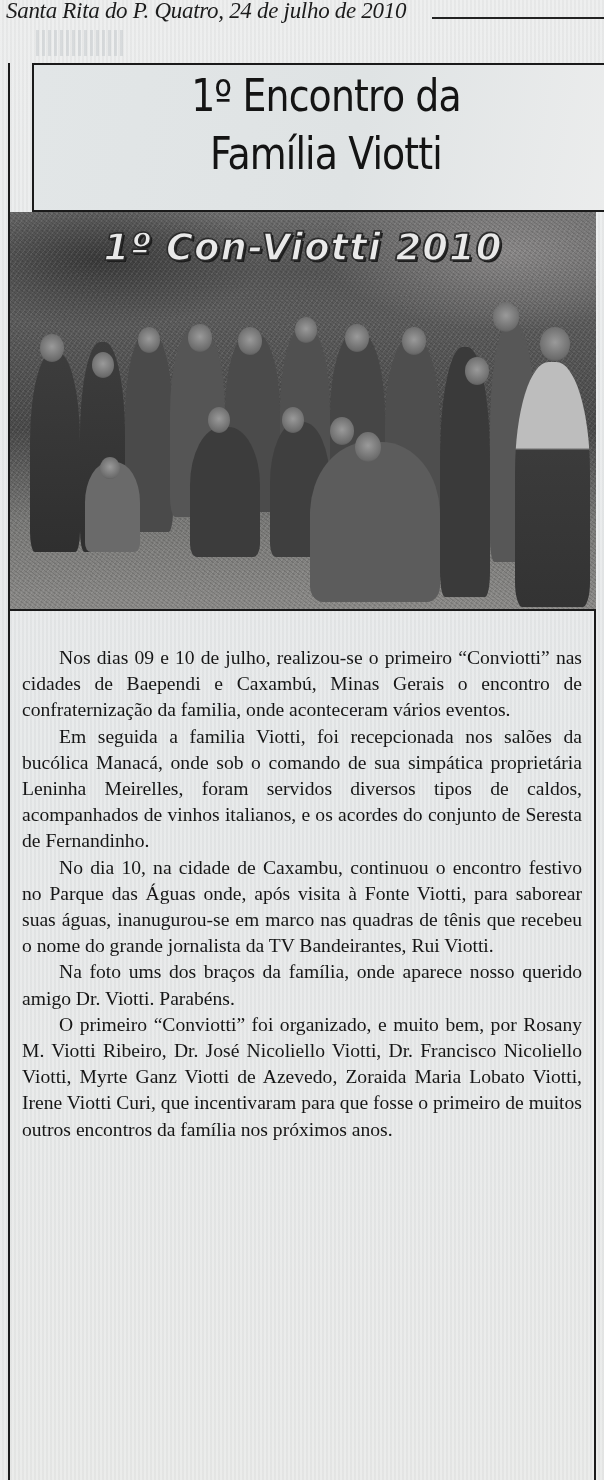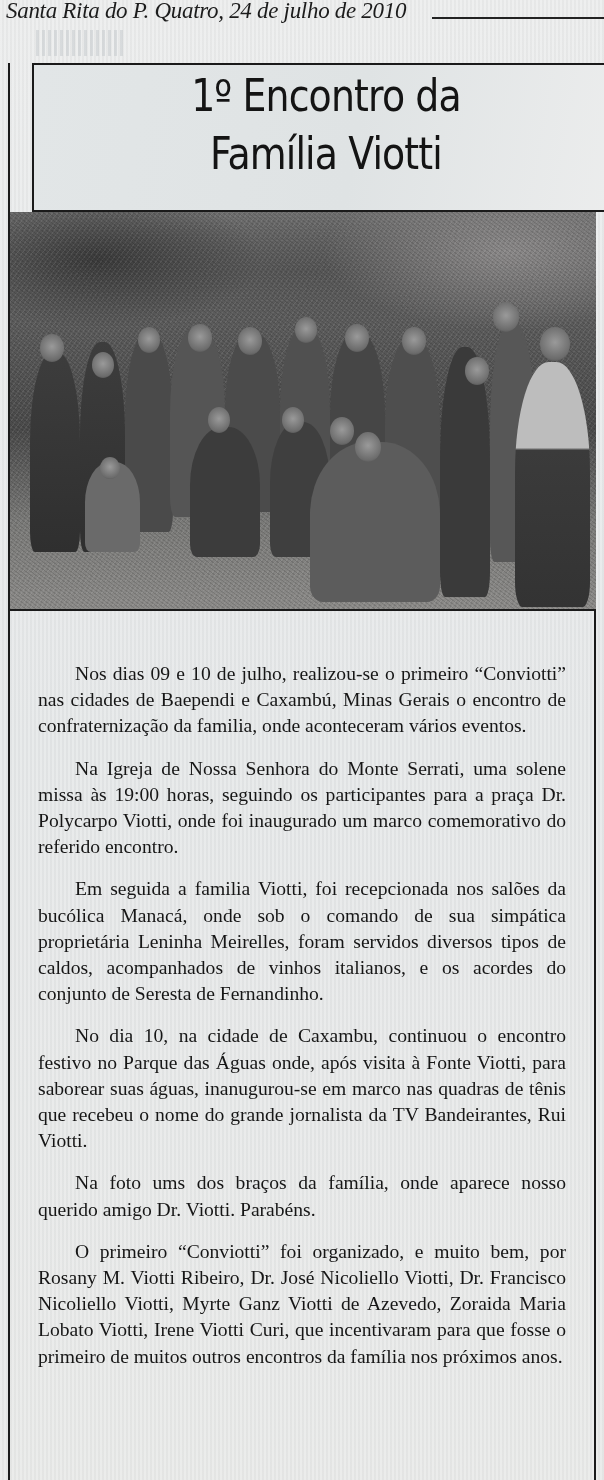--- a/index.html
+++ b/index.html
@@ -97,21 +97,21 @@
   }
   .body-text {
     position: absolute; left: 22px; top: 645px; width: 560px;
     font-family: "Liberation Serif", "DejaVu Serif", serif;
     font-size: 19.6px;
     line-height: 26.2px;
     color: #161616;
     text-align: justify;
   }
   .body-text p {
-    margin: 16px;
+    margin: 0;
     text-indent: 37px;
     text-align-last: left;
   }
   .sep-line {
     position: absolute; left: 10px; top: 609px; width: 586px; height: 2px;
     background: #1a1a1a;
   }
 </style>
 </head>
 <body>
@@ -160,23 +160,23 @@
   <div class="head" style="left:335px;top:112px;width:24px;height:28px;"></div>
   <div class="head" style="left:392px;top:115px;width:24px;height:28px;"></div>
   <div class="head" style="left:455px;top:145px;width:24px;height:28px;"></div>
   <div class="head" style="left:483px;top:90px;width:26px;height:30px;"></div>
   <div class="head" style="left:530px;top:115px;width:30px;height:34px;"></div>
   <div class="head" style="left:198px;top:195px;width:22px;height:26px;"></div>
   <div class="head" style="left:272px;top:195px;width:22px;height:26px;"></div>
   <div class="head" style="left:320px;top:205px;width:24px;height:28px;"></div>
   <div class="head" style="left:345px;top:220px;width:26px;height:30px;"></div>
   <div class="head" style="left:90px;top:245px;width:20px;height:22px;"></div>
+  <div class="photo-title">1º Con-Viotti 2010</div>
 </div>
 <div class="sep-line"></div>
 
 <div class="body-text">
   <p>Nos dias 09 e 10 de julho, realizou-se o primeiro “Conviotti” nas cidades de Baependi e Caxambú, Minas Gerais o encontro de confraternização da familia, onde aconteceram vários eventos.</p>
-  <p>Na Igreja de Nossa Senhora do Monte Serrati, uma solene missa às 19:00 horas, seguindo os participantes para a praça Dr. Polycarpo Viotti, onde foi inaugurado um marco comemorativo do referido encontro.</p>
   <p>Em seguida a familia Viotti, foi recepcionada nos salões da bucólica Manacá, onde sob o comando de sua simpática proprietária Leninha Meirelles, foram servidos diversos tipos de caldos, acompanhados de vinhos italianos, e os acordes do conjunto de Seresta de Fernandinho.</p>
   <p>No dia 10, na cidade de Caxambu, continuou o encontro festivo no Parque das Águas onde, após visita à Fonte Viotti, para saborear suas águas, inanugurou-se em marco nas quadras de tênis que recebeu o nome do grande jornalista da TV Bandeirantes, Rui Viotti.</p>
   <p>Na foto ums dos braços da família, onde aparece nosso querido amigo Dr. Viotti. Parabéns.</p>
   <p>O primeiro “Conviotti” foi organizado, e muito bem, por Rosany M. Viotti Ribeiro, Dr. José Nicoliello Viotti, Dr. Francisco Nicoliello Viotti, Myrte Ganz Viotti de Azevedo, Zoraida Maria Lobato Viotti, Irene Viotti Curi, que incentivaram para que fosse o primeiro de muitos outros encontros da família nos próximos anos.</p>
 </div>
 
 </body></html>

